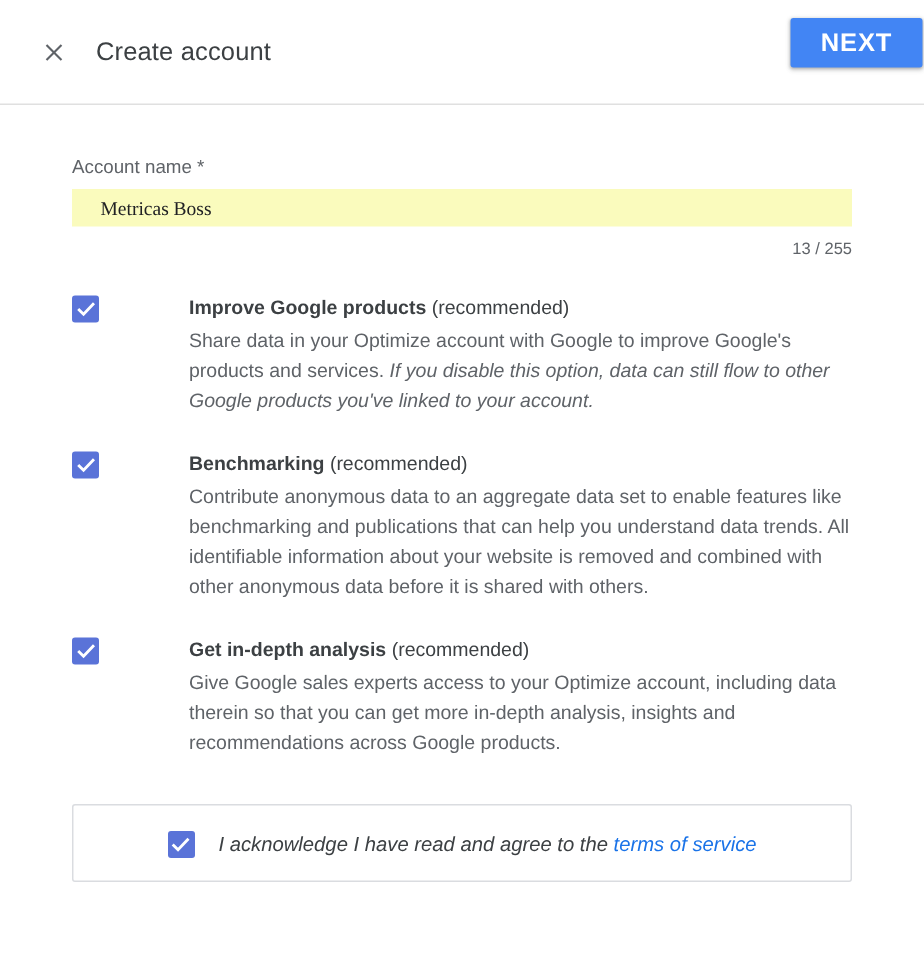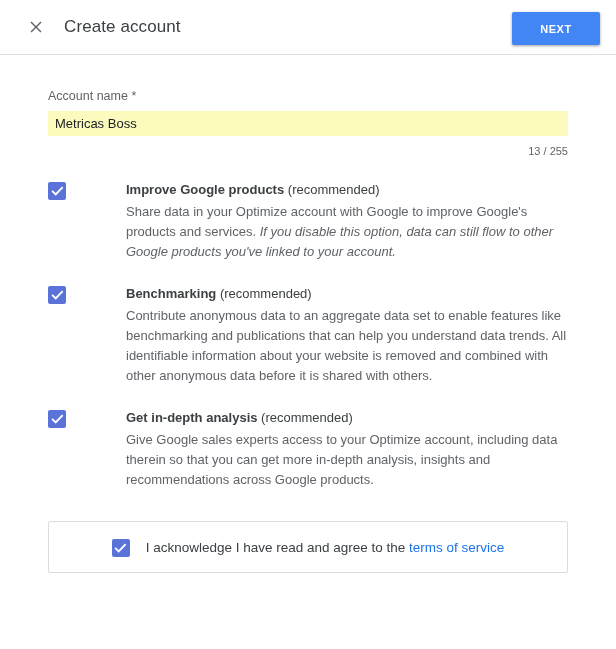--- a/index.html
+++ b/index.html
@@ -12,21 +12,21 @@
     height: 649px;
     background: #ffffff;
     font-family: "Liberation Sans", sans-serif;
     color: #3c4043;
     overflow: hidden;
   }
 
   
   .header {
     position: relative;
-    height: 55px;
+    height: 70px;
     border-bottom: 1px solid #e0e0e0;
     display: flex;
     align-items: center;
     padding: 0 16px;
     background: #ffffff;
   }
   .close-btn {
     width: 24px;
     height: 24px;
     margin-left: 8px;
@@ -39,31 +39,31 @@
   }
   .close-btn svg { display: block; }
   .header-title {
     font-size: 17px;
     color: #3c4043;
     font-weight: 400;
     letter-spacing: 0.1px;
   }
   .next-btn {
     position: absolute;
-    right: 16px;
+    right: 1px;
     top: 12px;
     height: 33px;
     min-width: 88px;
     padding: 0 18px;
     background: #4285f4;
     color: #ffffff;
     border: none;
     border-radius: 2px;
     font-family: "Liberation Sans", sans-serif;
-    font-size: 11px;
+    font-size: 17px;
     font-weight: bold;
     letter-spacing: 0.6px;
     cursor: pointer;
     box-shadow: 0 1px 2px rgba(60,64,67,0.30), 0 1px 3px 1px rgba(60,64,67,0.15);
   }
 
   
   .content {
     padding: 34px 48px 0 48px;
   }
@@ -75,24 +75,24 @@
   }
   .req-star { color: #5f6368; }
 
   .text-input {
     width: 520px;
     height: 25px;
     background: #fbfcb8;
     background: #fafbbd;
     border: none;
     outline: none;
-    font-family: Liberation Sans, sans-serif;
+    font-family: Liberation Serif, serif;
     font-size: 13px;
     color: #202124;
-    padding: 0 7px;
+    padding: 0 19px;
     display: block;
   }
   .char-count {
     width: 520px;
     text-align: right;
     font-size: 11px;
     color: #5f6368;
     margin-top: 9px;
   }
 
@@ -141,20 +141,21 @@
   
   .ack-box {
     margin-top: 31px;
     width: 520px;
     height: 52px;
     border: 1px solid #dadce0;
     border-radius: 2px;
     display: flex;
     align-items: center;
     justify-content: center;
+    font-style: italic;
   }
   .ack-inner {
     display: flex;
     align-items: center;
   }
   .ack-label {
     font-size: 13.5px;
     color: #3c4043;
     margin-left: 16px;
   }

